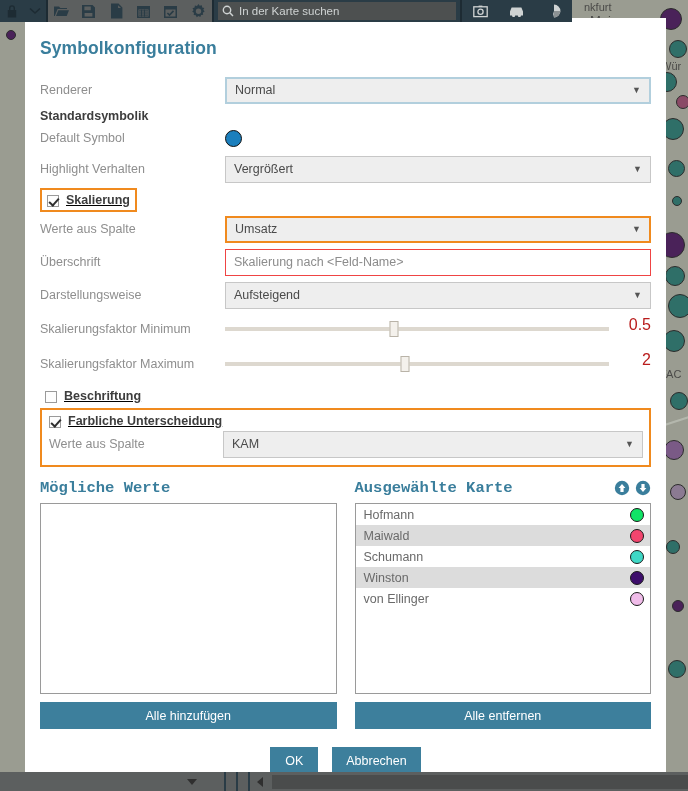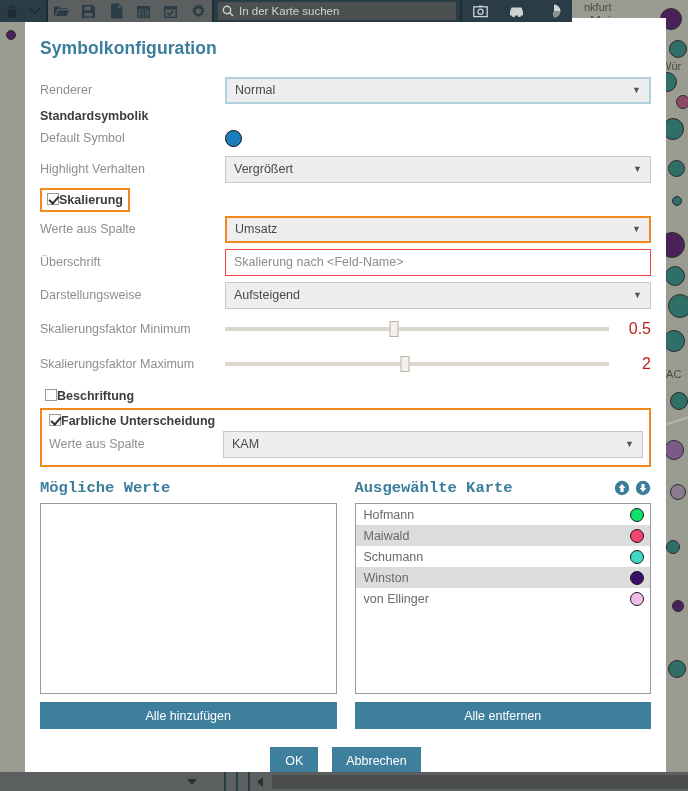--- a/index.html
+++ b/index.html
@@ -100,21 +100,21 @@
     display: flex; align-items: center;
     min-height: 30px;
     margin-bottom: 3px;
   }
   .flabel {
     width: 185px;
     flex: 0 0 185px;
     color: #8e8e8e;
     font-size: 12.5px;
   }
-  .fctl { flex: 1; display: flex; align-items: center; }
+  .fctl { flex: 1; display: flex; }
 
   .select {
     width: 100%;
     height: 27px;
     background: #eeeeee;
     border: 1px solid #c7c7c7;
     display: flex; align-items: center;
     padding: 0 8px;
     position: relative;
     color: #4a4a4a;
@@ -143,23 +143,25 @@
     cursor: pointer;
   }
 
   .section-head {
     color: #3d3d3d; font-weight: bold; font-size: 12.5px;
     margin: 4px 0 2px 0;
   }
 
   
   .cbrow {
-    display: flex; align-items: flex-start;
+    display: flex; align-items: flex-end;
+    gap: 7px;
     padding: 3px 5px 3px 5px;
     width: max-content;
+    text-decoration: underline;
   }
   .cbrow.boxed { border: 2px solid #f08a1e; }
   .cb {
     width: 12px; height: 12px;
     border: 1px solid #9a9a9a;
     background: #fdfdfd;
     position: relative;
     cursor: pointer;
     flex: 0 0 12px;
   }

